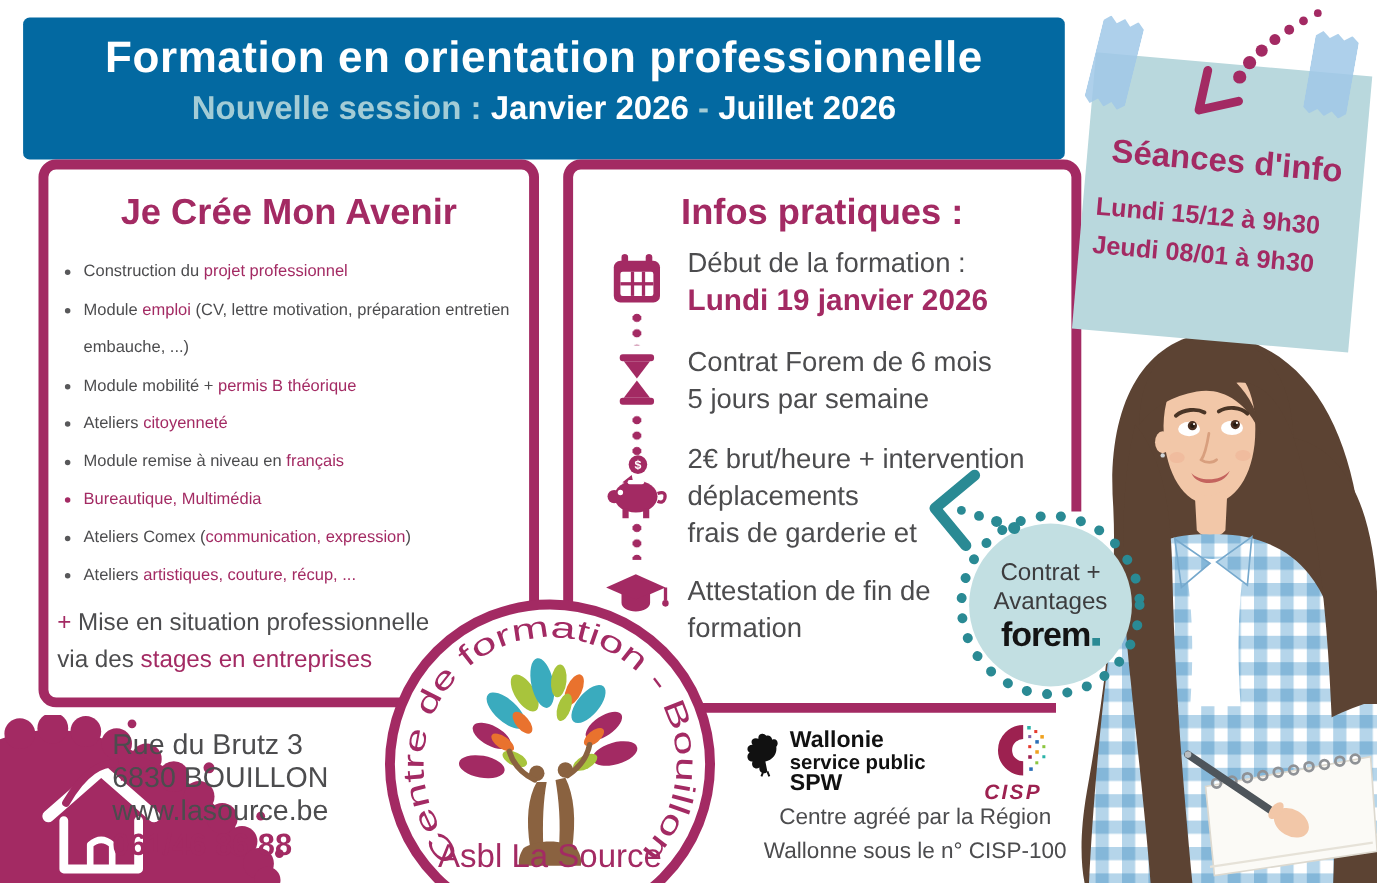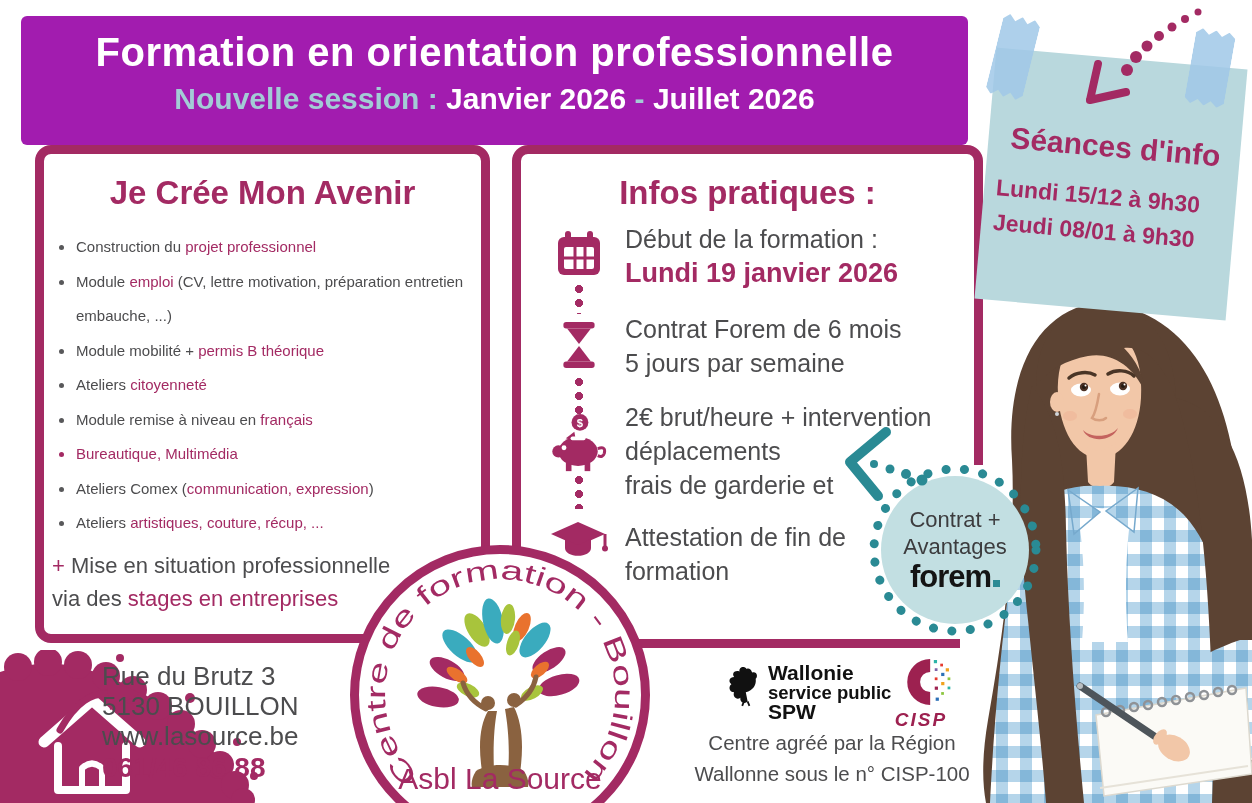--- a/index.html
+++ b/index.html
@@ -6,21 +6,21 @@
   .poster{position:relative;width:1252px;height:803px;background:#ffffff;overflow:hidden;
           font-family:"Liberation Sans", sans-serif;}
   
   .c-gray{color:#4c4c4e;}
   .c-pink{color:#a32a63;}
   .c-pinkbold{color:#a32a63;font-weight:bold;}
   .c-accent{color:#a3ccd6;}
   .c-white{color:#ffffff;}
 
   
-  .banner{position:absolute;left:21px;top:16px;width:947px;height:129px;background:#a21caf;
+  .banner{position:absolute;left:21px;top:16px;width:947px;height:129px;background:#0369a1;
           border-radius:6px;text-align:center;z-index:1;}
   .banner-title{margin-top:14px;font-size:40px;font-weight:bold;color:#fff;letter-spacing:.5px;white-space:nowrap;}
   .banner-sub{margin-top:7px;font-size:30px;font-weight:bold;white-space:nowrap;}
 
   
   .box{position:absolute;background:#fff;border:9px solid #a32a63;border-radius:16px;z-index:1;box-sizing:border-box;}
   .box-left{left:35px;top:145px;width:455px;height:498px;}
   .box-right{left:512px;top:145px;width:471px;height:503px;}
   .box-title{text-align:center;color:#a32a63;font-weight:bold;font-size:33px;margin-top:20px;}
 
@@ -50,21 +50,21 @@
   .logo-name{position:absolute;left:0;right:0;top:208px;text-align:center;color:#a32a63;font-size:30px;z-index:2;}
 
   
   .blob{position:absolute;left:0;top:650px;z-index:4;}
   .addr-arrow{position:absolute;left:48px;top:672px;z-index:4;}
   .address{position:absolute;left:102px;top:661px;width:220px;z-index:4;
            font-size:26px;line-height:30px;color:#4c4c4e;}
   .address .phone{font-size:28px;font-weight:bold;color:#a32a63;margin-top:2px;}
 
   
-  .spw{position:absolute;left:726px;top:663px;display:flex;align-items:flex-start;z-index:4;}
+  .spw{position:absolute;left:676px;top:663px;display:flex;align-items:flex-start;z-index:4;}
   .spw-text{margin-left:6px;color:#111;font-weight:bold;line-height:19.5px;}
   .spw-l1{font-size:21px;} .spw-l2{font-size:18.5px;} .spw-l3{font-size:21px;}
   .cisp{position:absolute;left:886px;top:657px;width:70px;text-align:center;z-index:4;font-style:italic;}
   .cisp-label{font-size:19px;font-weight:bold;color:#9d2150;letter-spacing:2px;margin-top:-2px;}
   .accred{position:absolute;left:692px;top:727px;width:280px;text-align:center;z-index:4;
           font-size:20.5px;line-height:31px;color:#4c4c4e;}
 
   
   .forem-badge{position:absolute;left:868px;top:463px;width:174px;height:174px;z-index:6;}
   .forem-badge svg{position:absolute;left:0;top:0;}
@@ -313,21 +313,21 @@
       <path d="M82,140 V118 Q92,109 102,118 V140" stroke-width="6"></path>
     </g>
   </svg>
   <svg class="addr-arrow" width="100" height="66" viewBox="0 0 100 66">
     <path d="M12,58 C28,30 44,20 62,22" stroke="#a32a63" stroke-width="7" fill="none" stroke-linecap="round"></path>
     <polygon points="58,6 92,21 62,38" fill="#a32a63"></polygon>
   </svg>
 
   <div class="address">
     <div>Rue du Brutz 3</div>
-    <div>5130 BOUILLON</div>
+    <div>6830 BOUILLON</div>
     <div>www.lasource.be</div>
     <div class="phone">061/46 86 88</div>
   </div>
 
   <div class="spw">
     <svg width="36" height="46" viewBox="0 0 40 46">
       <path d="M23,4 C20,0 14,2 15,7 C10,5 6,9 9,13 C4,13 2,18 6,21 C2,24 4,30 9,30 C7,35 12,39 16,36 C15,41 21,44 24,40 L22,30 C30,28 34,22 33,15 C36,12 34,6 29,8 C28,4 25,3 23,4 Z" fill="#111"></path>
       <path d="M20,40 l-2,5 M24,40 l2,5" stroke="#111" stroke-width="2"></path>
     </svg>
     <div class="spw-text">

